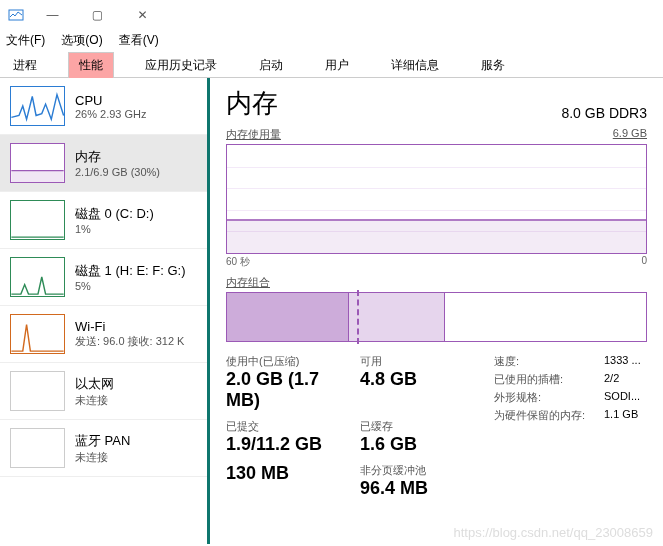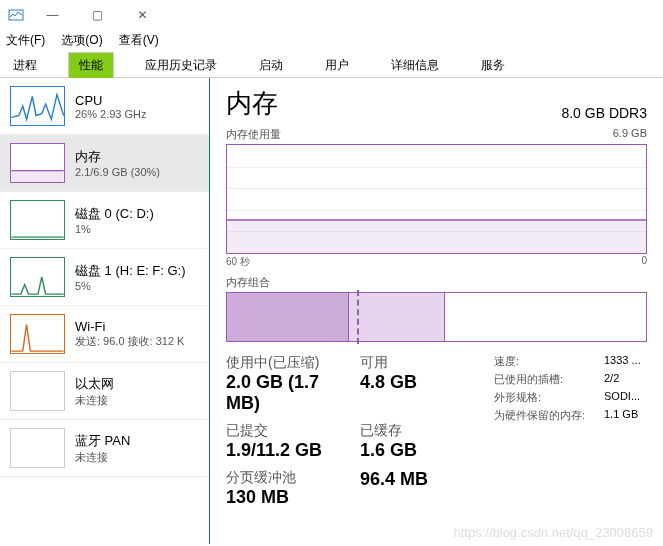--- a/index.html
+++ b/index.html
@@ -6,50 +6,50 @@
 body { font-family: "Microsoft YaHei", "Segoe UI", sans-serif; font-size: 12px; color: #000; background: #fff; width: 663px; height: 546px; overflow: hidden; }
 .titlebar { height: 30px; display: flex; align-items: center; padding: 0 8px; }
 .titlebar .icon { width: 16px; height: 16px; margin-right: 6px; }
 .titlebar .title { flex: 1; font-size: 12px; }
 .win-controls { display: flex; }
 .win-btn { width: 45px; height: 30px; display: flex; align-items: center; justify-content: center; color: #555; }
 .menubar { height: 22px; display: flex; padding: 0 0; gap: 4px; }
 .menu-item { padding: 2px 6px; font-size: 12px; }
 .tabs { display: flex; border-bottom: 1px solid #ccc; padding-left: 2px; gap: 20px; }
 .tab { padding: 4px 10px; font-size: 12px; border: 1px solid transparent; border-bottom: none; margin-bottom: -1px; }
-.tab.active { border-color: #ccc; background: #84cc16; }
+.tab.active { border-color: #ccc; background: #fca5a5; }
 .content { display: flex; height: calc(100% - 80px); }
-.sidebar { width: 210px; border-right: 1px solid #0f766e; overflow: hidden; }
+.sidebar { width: 210px; border-right: 3px solid #0f766e; overflow: hidden; }
 .side-item { display: flex; padding: 8px 10px; border-bottom: 1px solid #eee; gap: 10px; cursor: pointer; }
 .side-item.active { background: #e8e8e8; }
 .thumb { width: 55px; height: 40px; border: 1px solid #999; position: relative; background: #fff; }
 .side-text { display: flex; flex-direction: column; justify-content: center; }
 .side-title { font-size: 13px; }
 .side-sub { font-size: 11px; color: #555; }
 .main { flex: 1; padding: 8px 16px; overflow: hidden; }
 .main-header { display: flex; justify-content: space-between; align-items: flex-end; margin-bottom: 6px; }
 .main-title { font-size: 26px; font-weight: normal; }
 .main-right { font-size: 14px; }
-.section-label { font-size: 11px; color: #555; display: flex; justify-content: space-between; margin-bottom: 2px; margin-top: 6px; }
+.section-label { font-size: 11px; color: #555; display: flex; justify-content: space-between; margin-bottom: 2px; margin-top: 6px; text-decoration: underline; }
 .chart { border: 1px solid #9b59b6; height: 110px; position: relative; background: #fff; }
 .chart .grid { position: absolute; inset: 0; }
 .chart .gridline { position: absolute; left: 0; right: 0; border-top: 1px solid #f3e9f8; }
 .chart .data-line { position: absolute; left: 0; right: 0; height: 2px; background: #9b59b6; opacity: 0.8; }
 .chart .data-fill { position: absolute; left: 0; right: 0; bottom: 0; background: rgba(155,89,182,0.12); }
 .chart-axis { display: flex; justify-content: space-between; font-size: 10px; color: #666; margin-top: 1px; }
 .comp-chart { border: 1px solid #9b59b6; height: 50px; position: relative; margin-top: 2px; }
 .comp-bar { position: absolute; top: 0; bottom: 0; background: rgba(155,89,182,0.25); border-right: 1px solid #9b59b6; }
 .comp-bar.dark { background: rgba(155,89,182,0.5); }
 .comp-marker { position: absolute; top: -3px; bottom: -3px; width: 0; border-left: 2px dashed #9b59b6; }
 .stats { display: flex; margin-top: 12px; gap: 24px; }
 .stats-left { flex: 1; }
 .stats-right { flex: 0 0 200px; }
 .stat-row { display: flex; gap: 24px; margin-bottom: 8px; }
 .stat-item { min-width: 110px; }
-.stat-label { font-size: 14px; color: #555; }
+.stat-label { font-size: 11px; color: #555; }
 .stat-value { font-size: 18px; color: #000; font-weight: bold; }
 .spec-row { display: flex; font-size: 11px; margin-bottom: 3px; }
 .spec-label { width: 110px; color: #555; }
 .spec-value { color: #000; }
 .watermark { position: absolute; right: 10px; bottom: 6px; color: #ddd; font-size: 13px; pointer-events: none; }
 
 .thumb svg { width: 100%; height: 100%; }
 </style>
 </head>
 <body>
@@ -209,24 +209,24 @@
             <div class="stat-label">已提交</div>
             <div class="stat-value">1.9/11.2 GB</div>
           </div>
           <div class="stat-item">
             <div class="stat-label">已缓存</div>
             <div class="stat-value">1.6 GB</div>
           </div>
         </div>
         <div class="stat-row">
           <div class="stat-item">
-            <div class="stat-label">分页缓冲池</div>
             <div class="stat-value">130 MB</div>
           </div>
           <div class="stat-item">
+            <div class="stat-label">非分页缓冲池</div>
             <div class="stat-value">96.4 MB</div>
           </div>
         </div>
       </div>
       <div class="stats-right">
         <div class="spec-row">
           <div class="spec-label">速度:</div>
           <div class="spec-value">1333 ...</div>
         </div>
         <div class="spec-row">

